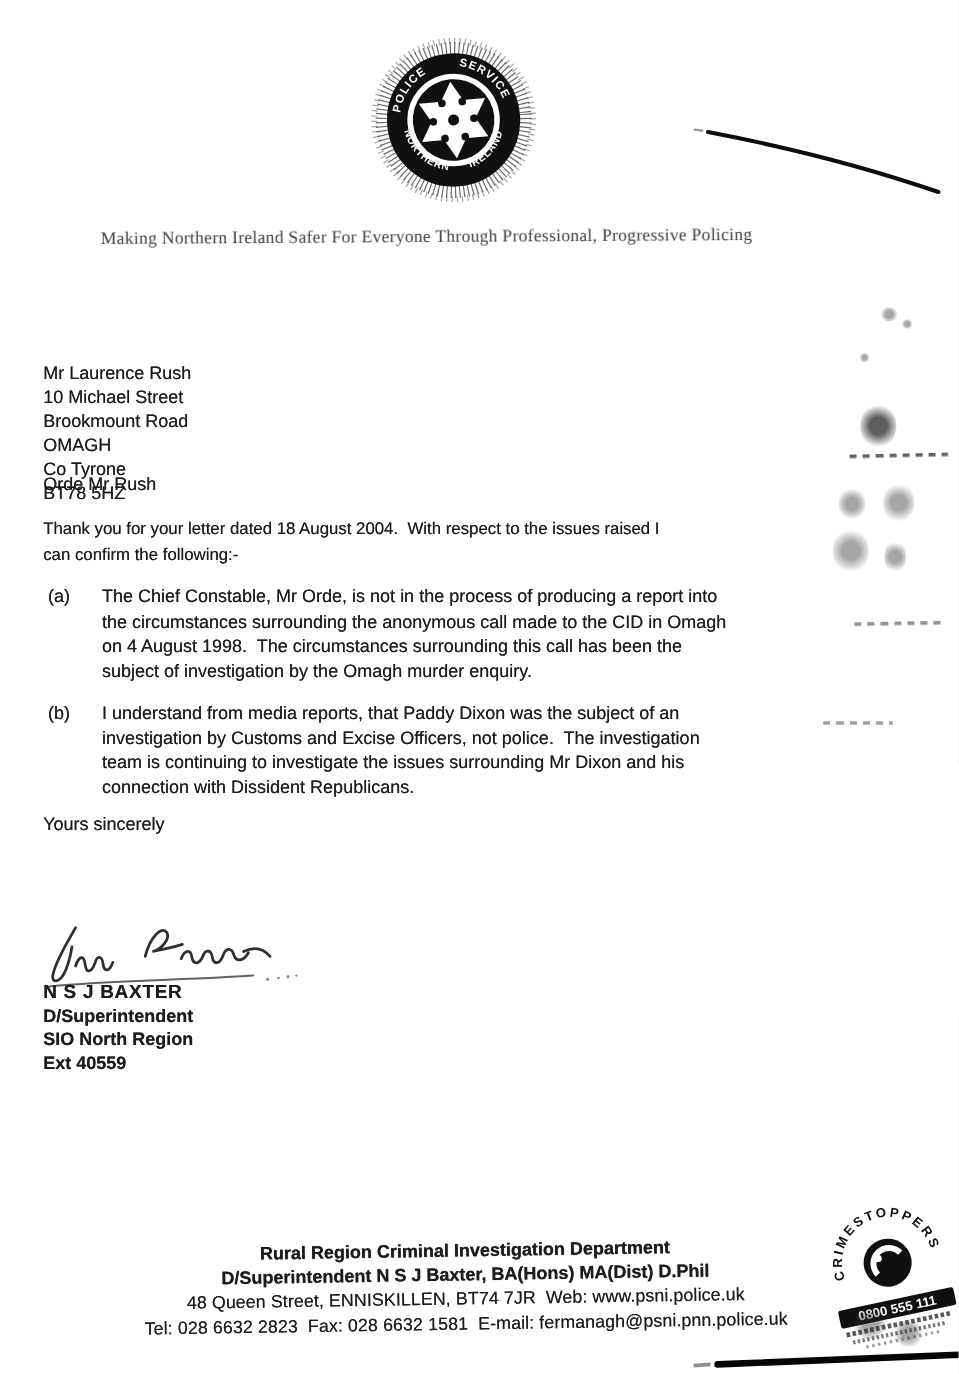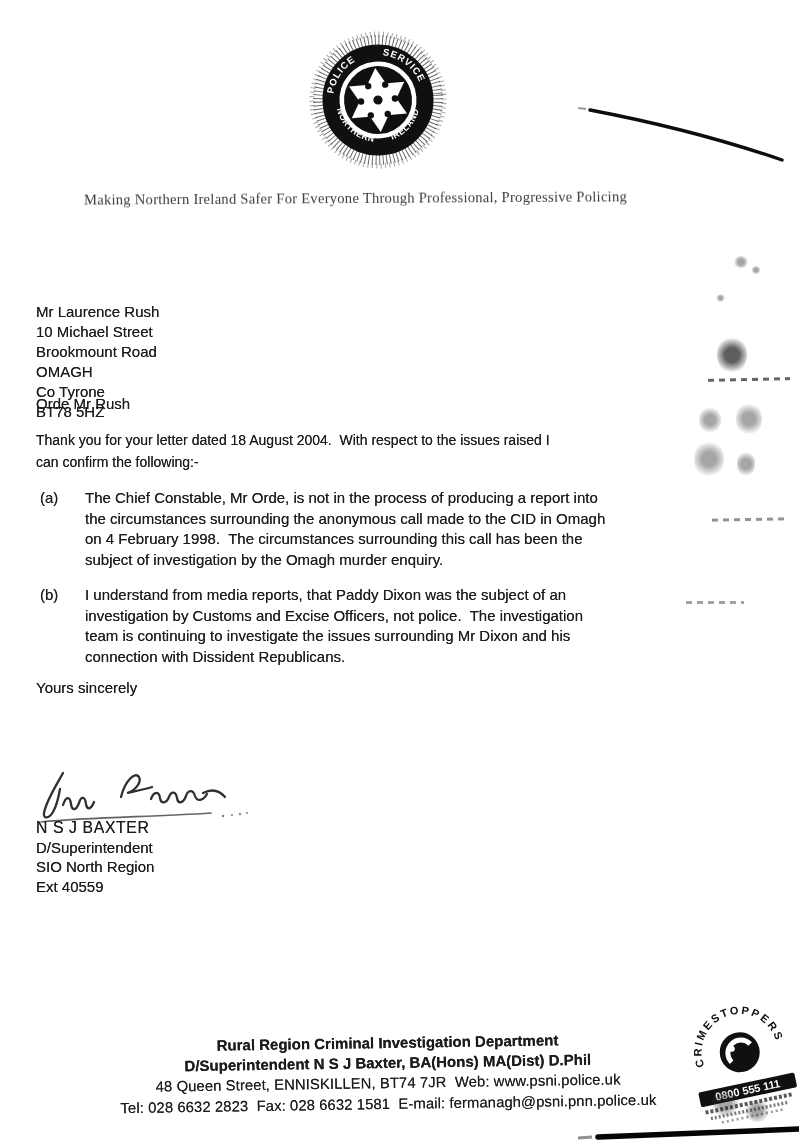--- a/index.html
+++ b/index.html
@@ -20,21 +20,21 @@
   #recipient { left:36px; top:256px; font-size:15px; line-height:20px;margin-top:46px; }
   #salutation { left:36px; top:395px; font-size:15px; }
   #intro { left:36px; top:430px; font-size:14px; line-height:21.5px; }
   .point { position:absolute; left:40px; font-size:15px; line-height:20.5px; }
   #point-a { top:488px; }
   #point-b { top:585px; }
   .point-label { position:absolute; left:0; top:0; }
   .point-lines { margin-left:45px; }
   #closing { left:36px; top:679px; font-size:15px; }
 
-  #sig-block { left:36px; top:818px; font-weight:normal; font-size:15px; line-height:19.5px; }
+  #sig-block { left:36px; top:818px; font-weight:bold; font-size:15px; line-height:19.5px; }
   #sig-block .sig-name { font-size:15.8px; letter-spacing:.6px; }
 
   #footer-block {
     left:38px; top:1033px; width:700px; text-align:center;
     transform:rotate(-.9deg);
   }
   .f-bold { font-weight:bold; font-size:15px; line-height:20px; white-space:pre; text-shadow:0 0 .6px rgba(15,15,15,.9); }
   .f-reg  { font-size:14.8px; line-height:20.5px; letter-spacing:.1px; white-space:pre; text-shadow:0 0 .5px rgba(25,25,25,.8); }
 
   .speck {
@@ -113,21 +113,21 @@
   <div id="intro" class="txt">
     <div class="line">Thank you for your letter dated 18 August 2004.  With respect to the issues raised I</div>
     <div class="line">can confirm the following:-</div>
   </div>
 
   <div id="point-a" class="point txt">
     <span class="point-label">(a)</span>
     <div class="point-lines">
       <div class="line">The Chief Constable, Mr Orde, is not in the process of producing a report into</div>
       <div class="line">the circumstances surrounding the anonymous call made to the CID in Omagh</div>
-      <div class="line">on 4 February 1998.  The circumstances surrounding this call has been the</div>
+      <div class="line">on 4 August 1998.  The circumstances surrounding this call has been the</div>
       <div class="line">subject of investigation by the Omagh murder enquiry.</div>
     </div>
   </div>
 
   <div id="point-b" class="point txt">
     <span class="point-label">(b)</span>
     <div class="point-lines">
       <div class="line">I understand from media reports, that Paddy Dixon was the subject of an</div>
       <div class="line">investigation by Customs and Excise Officers, not police.  The investigation</div>
       <div class="line">team is continuing to investigate the issues surrounding Mr Dixon and his</div>

